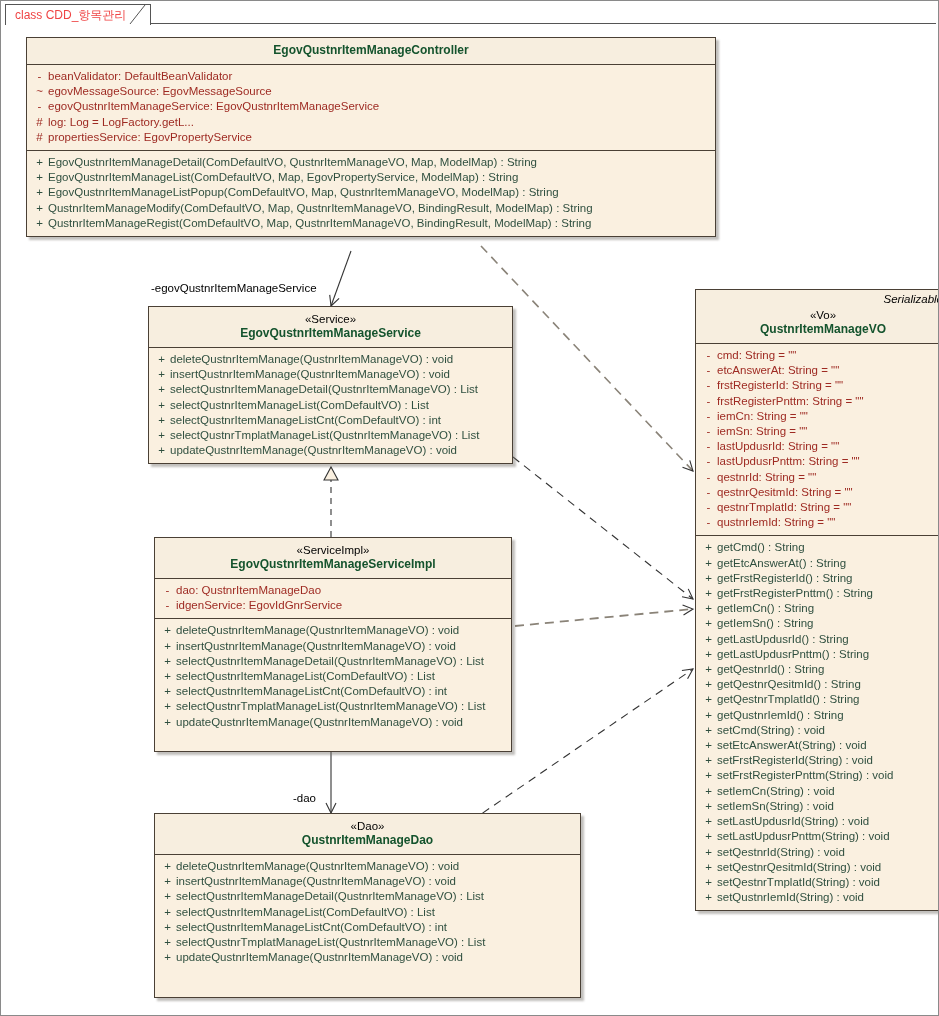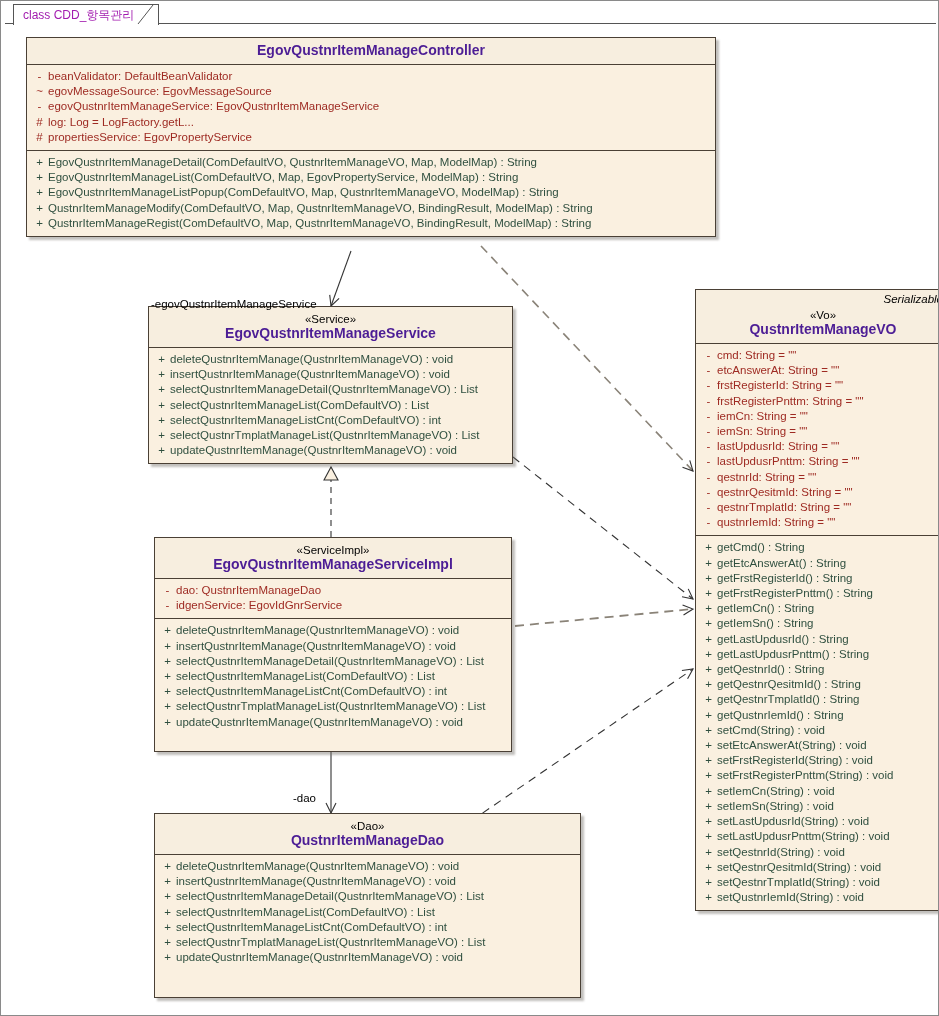--- a/index.html
+++ b/index.html
@@ -16,30 +16,30 @@
     height: 1016px;
     background: #ffffff;
     overflow: hidden;
     border: 1px solid #8a8a8a;
     box-sizing: border-box;
   }
 
   
   #frame-tab {
     position: absolute;
-    left: 12px;
+    left: 4px;
     top: 3px;
     height: 20px;
     padding: 0 24px 0 9px;
     border: 1px solid #555555;
     border-bottom: none;
     background: #ffffff;
     font-size: 12px;
     line-height: 20px;
-    color: #a21caf;
+    color: #ef4444;
     white-space: nowrap;
     z-index: 6;
   }
   #frame-tab-slash {
     position: absolute;
     right: 2px;
     top: 0;
     width: 20px;
     height: 20px;
     pointer-events: none;
@@ -69,23 +69,23 @@
     border-bottom: 1px solid #4a4035;
     background: #f7eedf;
     position: relative;
   }
   .stereotype {
     font-size: 11.5px;
     color: #000000;
     line-height: 14px;
   }
   .class-name {
-    font-size: 14px;
+    font-size: 12px;
     font-weight: bold;
-    color: #4c1d95;
+    color: #14532d;
     line-height: 15px;
   }
   .tag-right {
     position: absolute;
     right: 7px;
     top: 3px;
     font-size: 11.5px;
     font-style: italic;
     color: #000000;
   }
@@ -186,21 +186,21 @@
     <g>
       <path d="M 514,625 L 692,608" fill="none" stroke="#8a8378" stroke-width="1.8" stroke-dasharray="9,6" marker-end="url(#openArrow)"></path>
     </g>
 
     
     <g>
       <path d="M 470,820 L 692,668" fill="none" stroke="#333333" stroke-width="1.1" stroke-dasharray="8,6" marker-end="url(#openArrow)"></path>
     </g>
   </svg>
 
-  <div class="edge-label" style="left:150px; top:281px;margin-top:16px;">-egovQustnrItemManageService</div>
+  <div class="edge-label" style="left:150px; top:281px;">-egovQustnrItemManageService</div>
   <div class="edge-label" style="left:292px; top:791px;">-dao</div>
 
   <div class="uml-class" style="left:25px; top:36px; width:690px;">
     <div class="uml-header">
       <div class="class-name">EgovQustnrItemManageController</div>
     </div>
     <div class="uml-compartment">
       <div class="member">
         <span class="vis attr-vis">-</span>
         <span class="attr-text">beanValidator:  DefaultBeanValidator</span>

